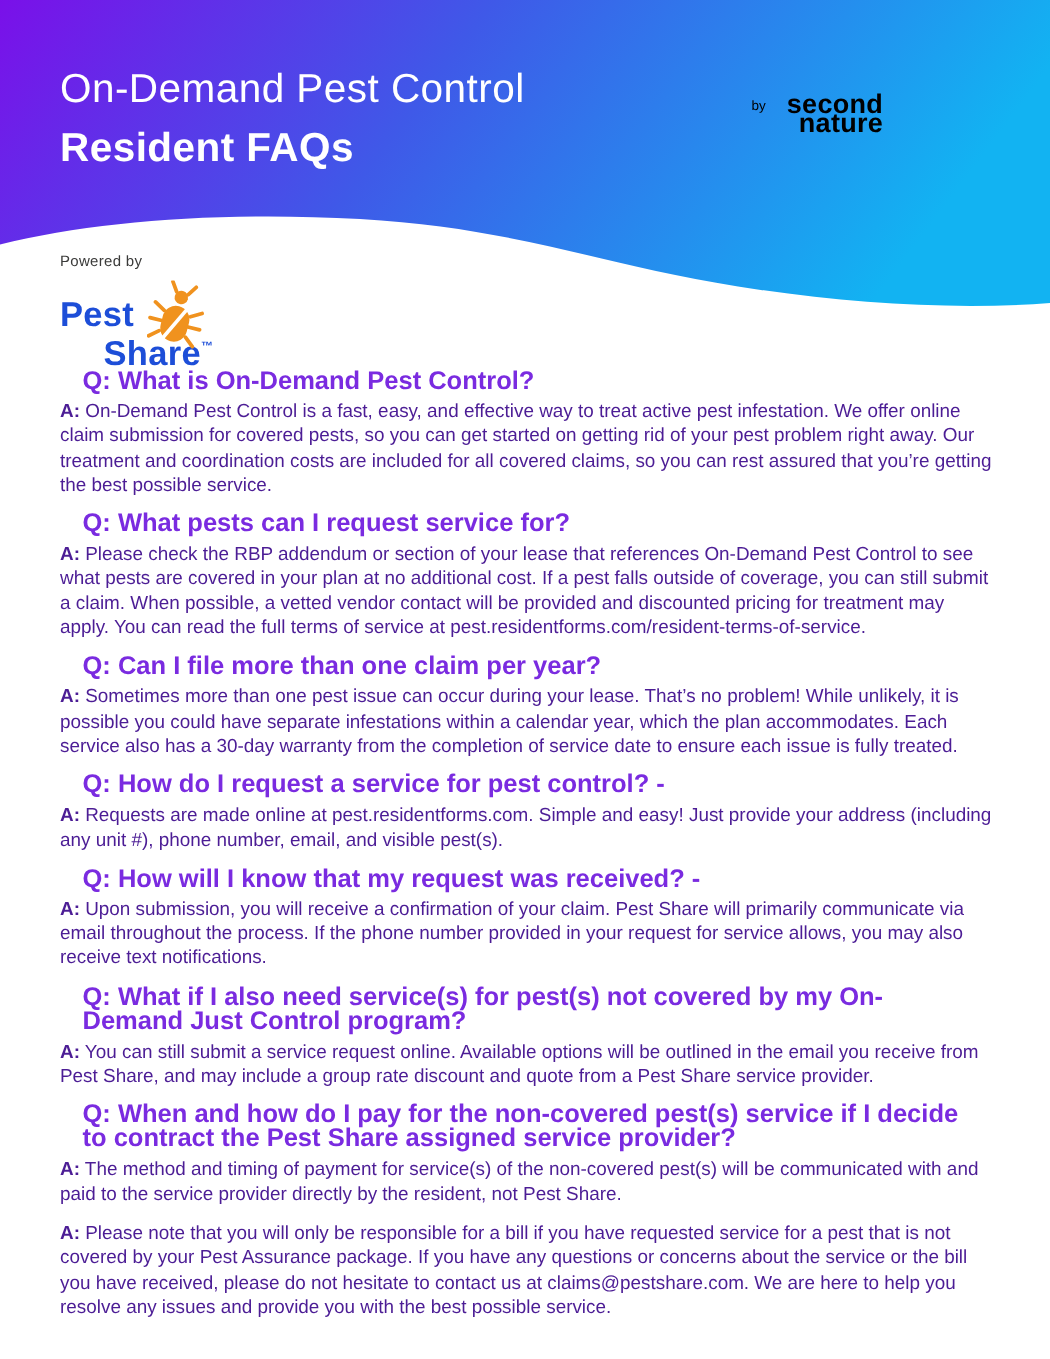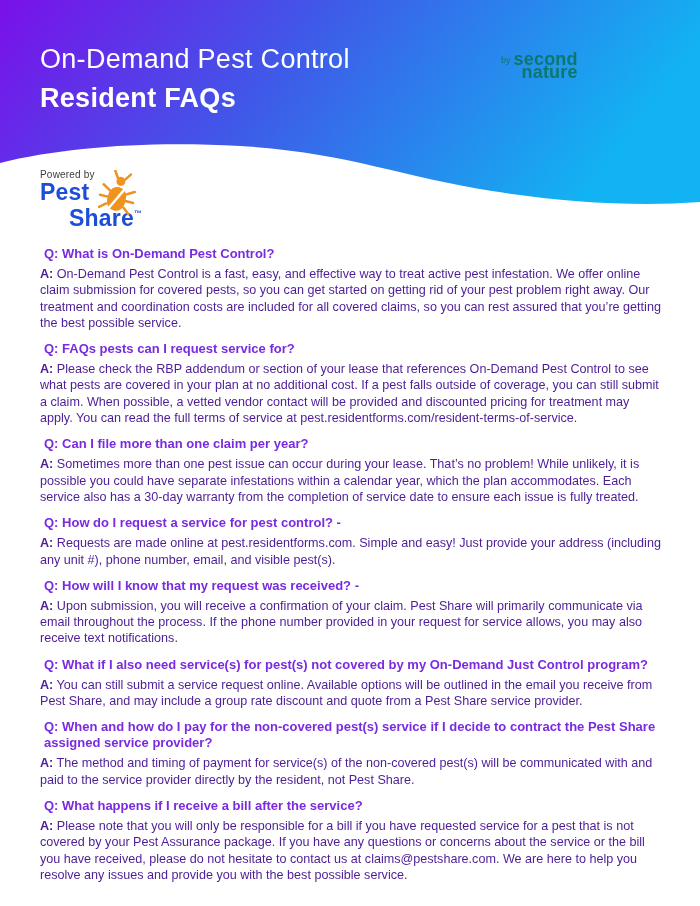--- a/index.html
+++ b/index.html
@@ -12,38 +12,38 @@
   .page { position: relative; width: 568px; height: 906px; background: #fff; }
 
   
   .header-wave { position: absolute; top: 0; left: 0; display: block; }
   .header-titles { position: absolute; left: 40px; top: 44px; color: #ffffff; }
   .title-line1 { font-size: 27px; font-weight: 400; letter-spacing: 0.3px; line-height: 30px; }
   .title-line2 { font-size: 27px; font-weight: 700; letter-spacing: 0.3px; line-height: 30px; margin-top: 9px; }
 
   .rbp-lockup { position: absolute; left: 501px; top: 45px; display: flex; align-items: center; gap: 9px; }
   .rbp-badge svg { display: block; }
-  .sn-text { display: flex; gap: 3px; color: #0f766e; margin-top: 8px; }
+  .sn-text { display: flex; gap: 14px; color: #000000; margin-top: 18px; }
   .sn-by { font-size: 9px; font-weight: 400; margin-top: 2px; }
   .sn-stack { text-align: right; font-weight: 700; font-size: 18px; line-height: 13px; letter-spacing: 0.2px; }
 
   
   .powered { position: absolute; left: 40px; top: 169px; width: 150px; }
-  .powered-label { font-size: 10px; color: #3b3b3a; letter-spacing: 0.2px; margin-bottom: 2px; }
+  .powered-label { font-size: 10px; color: #3b3b3a; letter-spacing: 0.2px; margin-bottom: 19px; }
   .ps-wordmark { position: relative; }
   .ps-line1, .ps-line2 { font-size: 23px; font-weight: 700; color: #1d4ed8; line-height: 21px; letter-spacing: 0.2px; }
   .ps-line2 { margin-left: 29px; }
   .ps-tm { font-size: 8px; vertical-align: 10px; font-weight: 700; }
   .ps-bug { position: absolute; left: 58px; top: -12px; }
 
   
   .content { position: absolute; left: 40px; top: 246px; width: 624px; }
   .question {
-    color: #7a2be0; font-size: 13px; font-weight: 700;
-    line-height: 16px; margin: 0 4px 4px;
+    color: #7a2be0; font-size: 17px; font-weight: 700;
+    line-height: 16px; margin: 0 15px 4px;
   }
   .answer {
     color: #4c1d95; font-size: 12.6px; font-weight: 400;
     line-height: 16.3px; margin: 0 0 10px;
   }
   .a-prefix { font-weight: 700; }
 </style>
 </head>
 <body>
 
@@ -95,21 +95,21 @@
   </div>
 
   <div class="content">
 
     <div class="faq-item">
       <p class="question">Q: What is On-Demand Pest Control?</p>
       <p class="answer"><span class="a-prefix">A:</span> <span>On-Demand Pest Control is a fast, easy, and effective way to treat active pest infestation. We offer online claim submission for covered pests, so you can get started on getting rid of your pest problem right away. Our treatment and coordination costs are included for all covered claims, so you can rest assured that you’re getting the best possible service.</span></p>
     </div>
 
     <div class="faq-item">
-      <p class="question">Q: FAQs pests can I request service for?</p>
+      <p class="question">Q: What pests can I request service for?</p>
       <p class="answer"><span class="a-prefix">A:</span> <span>Please check the RBP addendum or section of your lease that references On-Demand Pest Control to see what pests are covered in your plan at no additional cost. If a pest falls outside of coverage, you can still submit a claim. When possible, a vetted vendor contact will be provided and discounted pricing for treatment may apply. You can read the full terms of service at pest.residentforms.com/resident-terms-of-service.</span></p>
     </div>
 
     <div class="faq-item">
       <p class="question">Q: Can I file more than one claim per year?</p>
       <p class="answer"><span class="a-prefix">A:</span> <span>Sometimes more than one pest issue can occur during your lease. That’s no problem! While unlikely, it is possible you could have separate infestations within a calendar year, which the plan accommodates. Each service also has a 30-day warranty from the completion of service date to ensure each issue is fully treated.</span></p>
     </div>
 
     <div class="faq-item">
       <p class="question">Q: How do I request a service for pest control? -</p>
@@ -125,18 +125,17 @@
       <p class="question">Q: What if I also need service(s) for pest(s) not covered by my On-Demand Just Control program?</p>
       <p class="answer"><span class="a-prefix">A:</span> <span>You can still submit a service request online. Available options will be outlined in the email you receive from Pest Share, and may include a group rate discount and quote from a Pest Share service provider.</span></p>
     </div>
 
     <div class="faq-item">
       <p class="question">Q: When and how do I pay for the non-covered pest(s) service if I decide to contract the Pest Share assigned service provider?</p>
       <p class="answer"><span class="a-prefix">A:</span> <span>The method and timing of payment for service(s) of the non-covered pest(s) will be communicated with and paid to the service provider directly by the resident, not Pest Share.</span></p>
     </div>
 
     <div class="faq-item">
-      <p class="question">Q: What happens if I receive a bill after the service?</p>
       <p class="answer"><span class="a-prefix">A:</span> <span>Please note that you will only be responsible for a bill if you have requested service for a pest that is not covered by your Pest Assurance package. If you have any questions or concerns about the service or the bill you have received, please do not hesitate to contact us at claims@pestshare.com. We are here to help you resolve any issues and provide you with the best possible service.</span></p>
     </div>
 
   </div>
 </div>
 
 </body></html>

